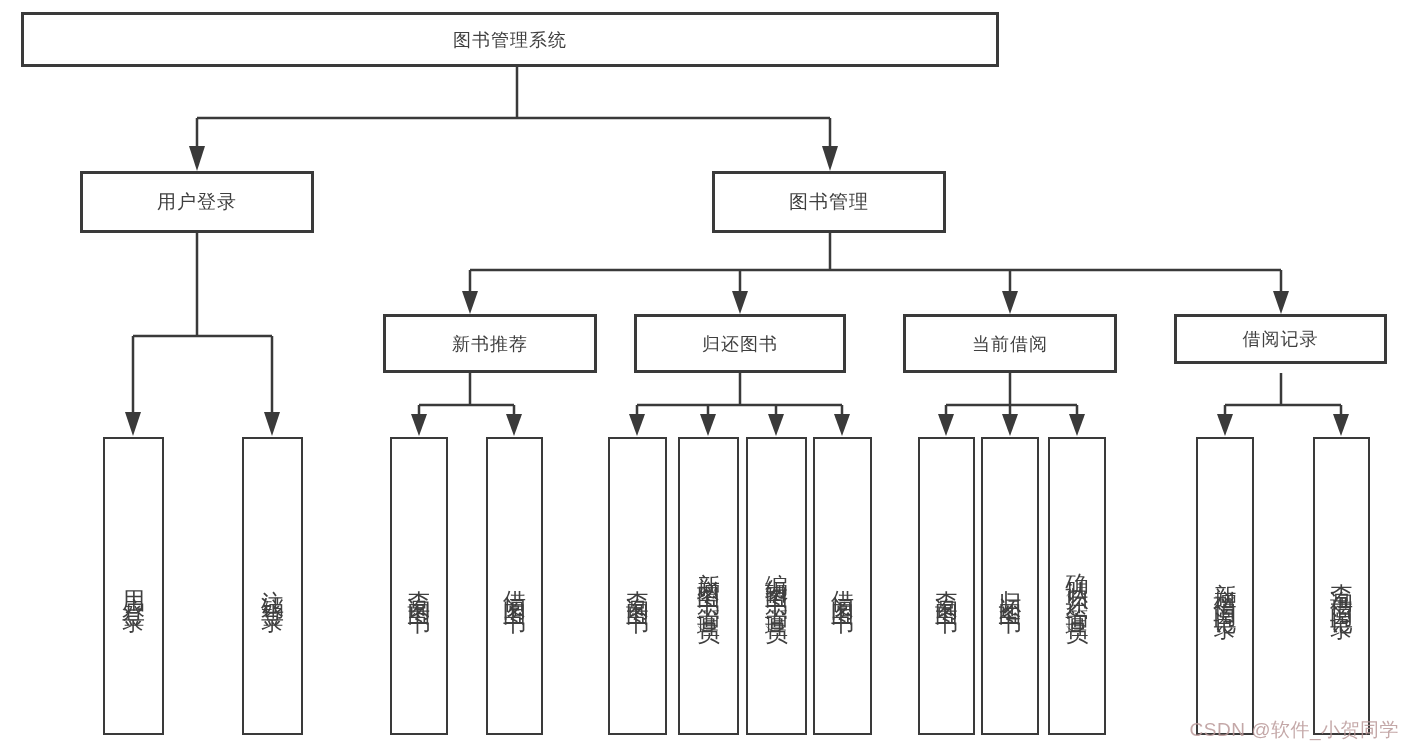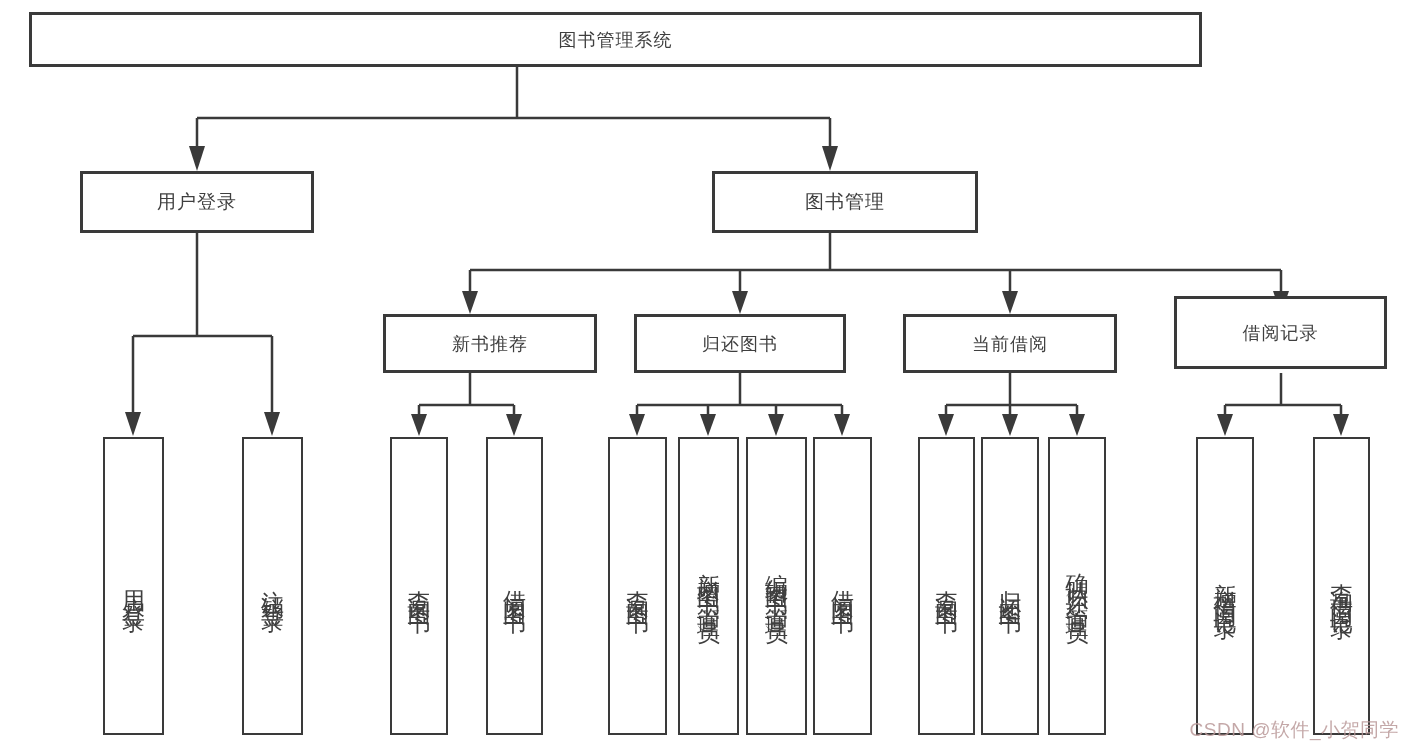--- a/index.html
+++ b/index.html
@@ -80,29 +80,29 @@
       <polygon class="arrow" points="1069,414 1085,414 1077,436"></polygon>
     </g>
 
     <g>
       <path class="stroke" d="M1281,373 V405 M1225,405 H1341 M1225,405 V417 M1341,405 V417"></path>
       <polygon class="arrow" points="1217,414 1233,414 1225,436"></polygon>
       <polygon class="arrow" points="1333,414 1349,414 1341,436"></polygon>
     </g>
   </svg>
 
-  <div class="node h1" style="left:29px;top:12px;width:1173px;height:55px;">图书管理系统</div>
+  <div class="node h1" style="left:21px;top:12px;width:978px;height:55px;">图书管理系统</div>
 
   <div class="node h2" style="left:80px;top:171px;width:234px;height:62px;">用户登录</div>
-  <div class="node h2" style="left:712px;top:171px;width:266px;height:62px;">图书管理</div>
+  <div class="node h2" style="left:712px;top:171px;width:234px;height:62px;">图书管理</div>
 
   <div class="node h3" style="left:383px;top:314px;width:214px;height:59px;">新书推荐</div>
   <div class="node h3" style="left:634px;top:314px;width:212px;height:59px;">归还图书</div>
   <div class="node h3" style="left:903px;top:314px;width:214px;height:59px;">当前借阅</div>
-  <div class="node h3" style="left:1174px;top:296px;width:213px;height:73px;font-family:Liberation Serif, serif;">借阅记录</div>
+  <div class="node h3" style="left:1174px;top:314px;width:213px;height:50px;font-family:Liberation Serif, serif;">借阅记录</div>
 
   <div class="vnode" style="left:103px;top:437px;width:61px;height:298px;">
     <span class="vtext">用户登录</span>
   </div>
   <div class="vnode" style="left:242px;top:437px;width:61px;height:298px;">
     <span class="vtext">注销登录</span>
   </div>
 
   <div class="vnode" style="left:390px;top:437px;width:58px;height:298px;">
     <span class="vtext">查询图书</span>

